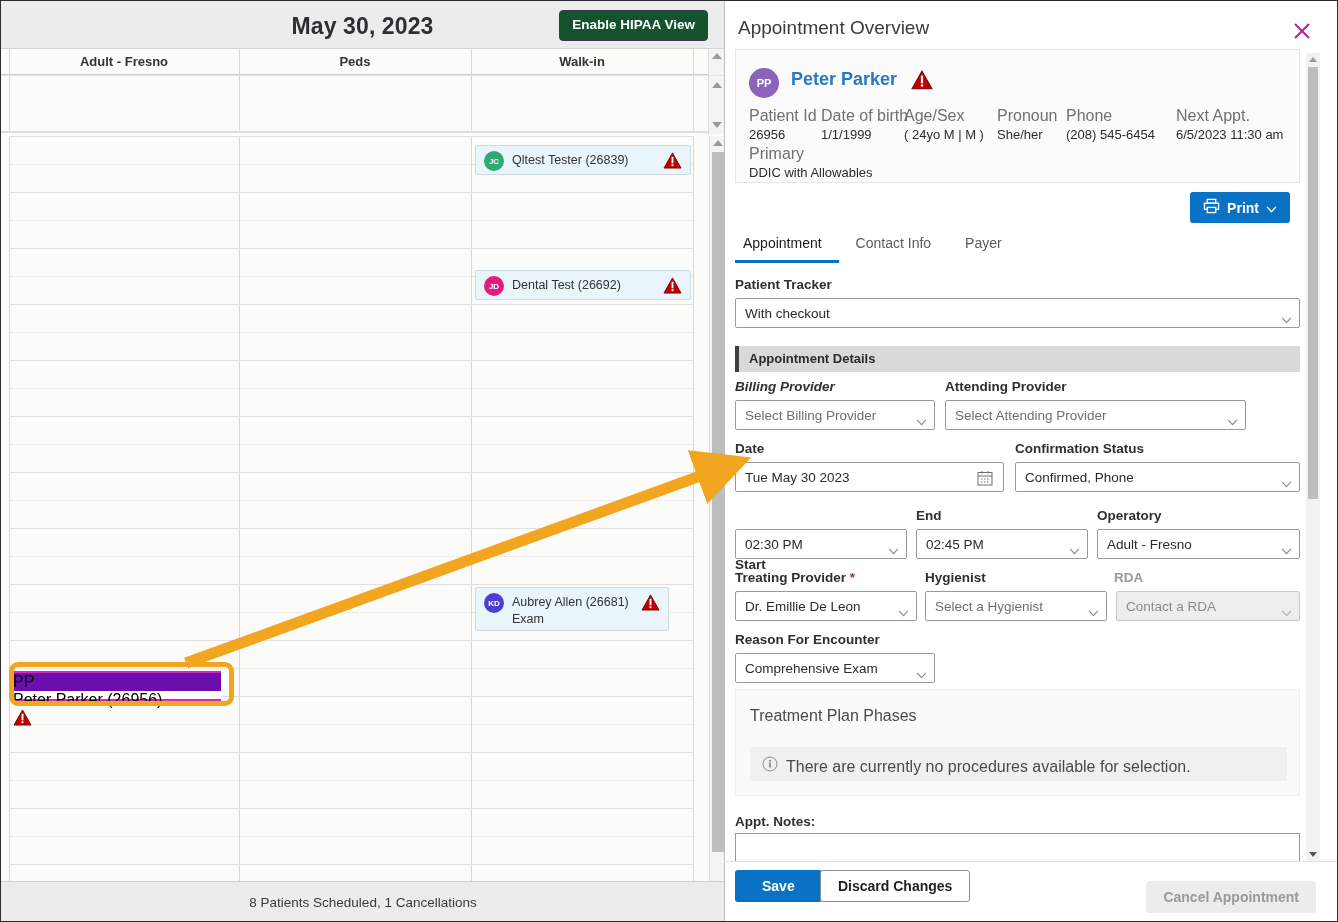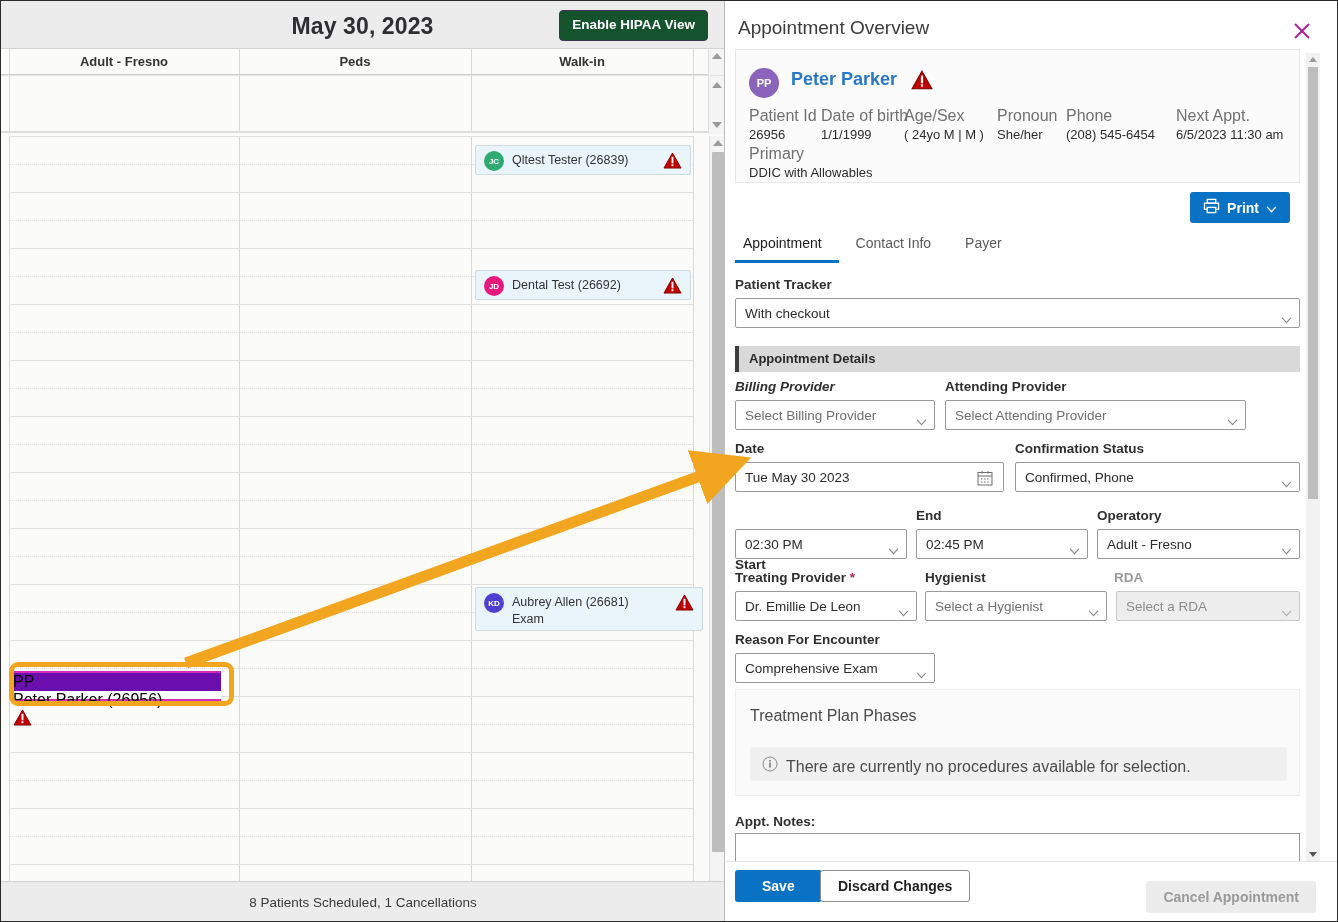--- a/index.html
+++ b/index.html
@@ -453,21 +453,21 @@
         <div class="nm">Dental Test (26692)</div>
         <div class="warn">
           <svg class="warn-tri" width="19" height="17" viewBox="0 0 20 18">
               <polygon points="10,1 19,17 1,17" fill="#c00000" stroke="#7d0000" stroke-width="1"></polygon>
               <rect x="9" y="5" width="2" height="7" fill="#fff"></rect>
               <rect x="9" y="13" width="2" height="2" fill="#fff"></rect>
             </svg>
         </div>
       </div>
 
-      <div class="appt tall" style="left:474px; width:228px; top:451px;">
+      <div class="appt tall" style="left:474px; width:194px; top:451px;">
         <div class="av" style="background:#4f3fd0">KD</div>
         <div class="nm">Aubrey Allen (26681)</div>
         <div class="sub">Exam</div>
         <div class="warn">
           <svg class="warn-tri" width="19" height="17" viewBox="0 0 20 18">
               <polygon points="10,1 19,17 1,17" fill="#c00000" stroke="#7d0000" stroke-width="1"></polygon>
               <rect x="9" y="5" width="2" height="7" fill="#fff"></rect>
               <rect x="9" y="13" width="2" height="2" fill="#fff"></rect>
             </svg>
         </div>
@@ -674,21 +674,21 @@
       </div>
       <div class="fsel" style="left:199px; top:542px; width:182px;">
         <div class="txt ph">Select a Hygienist</div>
         <div class="chev">
           <svg width="11" height="7" viewBox="0 0 12 8">
               <polyline points="1,1 6,6.5 11,1" fill="none" stroke="#8a8a8a" stroke-width="1.3"></polyline>
             </svg>
         </div>
       </div>
       <div class="fsel disabled" style="left:390px; top:542px; width:184px;">
-        <div class="txt ph">Select a RDA</div>
+        <div class="txt ph">Contact a RDA</div>
         <div class="chev">
           <svg width="11" height="7" viewBox="0 0 12 8">
               <polyline points="1,1 6,6.5 11,1" fill="none" stroke="#b0b0b0" stroke-width="1.3"></polyline>
             </svg>
         </div>
       </div>
 
       <div class="flabel" style="left:9px; top:583px;">Reason For Encounter</div>
       <div class="fsel" style="left:9px; top:604px; width:200px;">
         <div class="txt">Comprehensive Exam</div>

